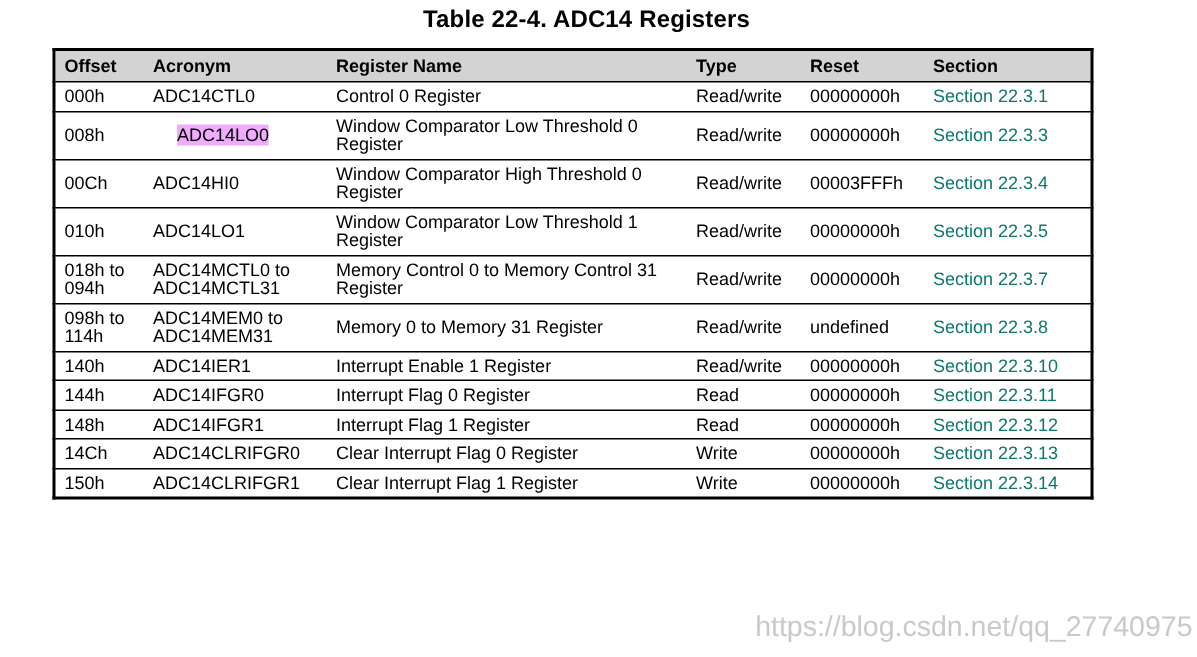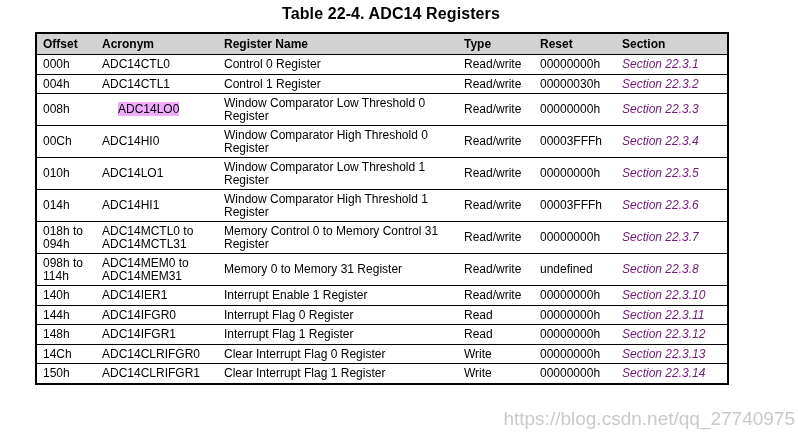--- a/index.html
+++ b/index.html
@@ -58,24 +58,23 @@
     border-top: none;
   }
   .col-offset   { width: 62px; }
   .col-acronym  { width: 122px; }
   .col-name     { width: 240px; }
   .col-type     { width: 76px; }
   .col-reset    { width: 82px; }
   .col-section  { width: 110px; }
   td:first-child, th:first-child { padding-left: 6px; }
   a.section-link {
-    color: #701a75;
+    color: #0f766e;
     text-decoration: none;
     cursor: pointer;
-    font-style: italic;
   }
   .selected {
     background: #f0abfc;
     margin-left: 16px;
   }
 </style>
 </head>
 <body>
 
 <div class="doc-title">Table 22-4. ADC14 Registers</div>
@@ -104,28 +103,20 @@
   <tbody>
       <tr>
     <td><span>000h</span></td>
     <td><span>ADC14CTL0</span></td>
     <td><span>Control 0 Register</span></td>
     <td><span>Read/write</span></td>
     <td><span>00000000h</span></td>
     <td><a class="section-link">Section 22.3.1</a></td>
   </tr>
       <tr>
-    <td><span>004h</span></td>
-    <td><span>ADC14CTL1</span></td>
-    <td><span>Control 1 Register</span></td>
-    <td><span>Read/write</span></td>
-    <td><span>00000030h</span></td>
-    <td><a class="section-link">Section 22.3.2</a></td>
-  </tr>
-      <tr>
     <td><span>008h</span></td>
     <td><span class="selected">ADC14LO0</span></td>
     <td><span>Window Comparator Low Threshold 0
 Register</span></td>
     <td><span>Read/write</span></td>
     <td><span>00000000h</span></td>
     <td><a class="section-link">Section 22.3.3</a></td>
   </tr>
       <tr>
     <td><span>00Ch</span></td>
@@ -137,29 +128,20 @@
     <td><a class="section-link">Section 22.3.4</a></td>
   </tr>
       <tr>
     <td><span>010h</span></td>
     <td><span>ADC14LO1</span></td>
     <td><span>Window Comparator Low Threshold 1
 Register</span></td>
     <td><span>Read/write</span></td>
     <td><span>00000000h</span></td>
     <td><a class="section-link">Section 22.3.5</a></td>
-  </tr>
-      <tr>
-    <td><span>014h</span></td>
-    <td><span>ADC14HI1</span></td>
-    <td><span>Window Comparator High Threshold 1
-Register</span></td>
-    <td><span>Read/write</span></td>
-    <td><span>00003FFFh</span></td>
-    <td><a class="section-link">Section 22.3.6</a></td>
   </tr>
       <tr>
     <td><span>018h to
 094h</span></td>
     <td><span>ADC14MCTL0 to
 ADC14MCTL31</span></td>
     <td><span>Memory Control 0 to Memory Control 31
 Register</span></td>
     <td><span>Read/write</span></td>
     <td><span>00000000h</span></td>

